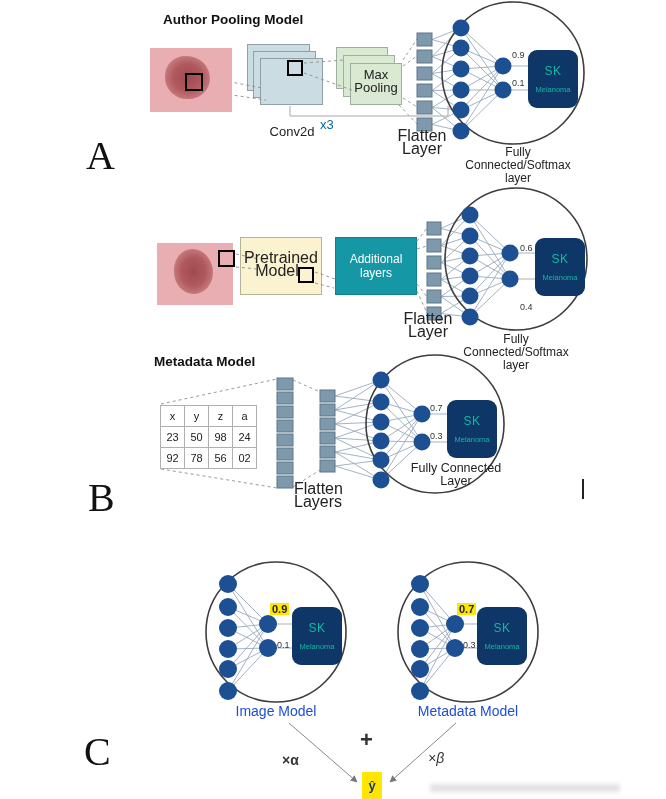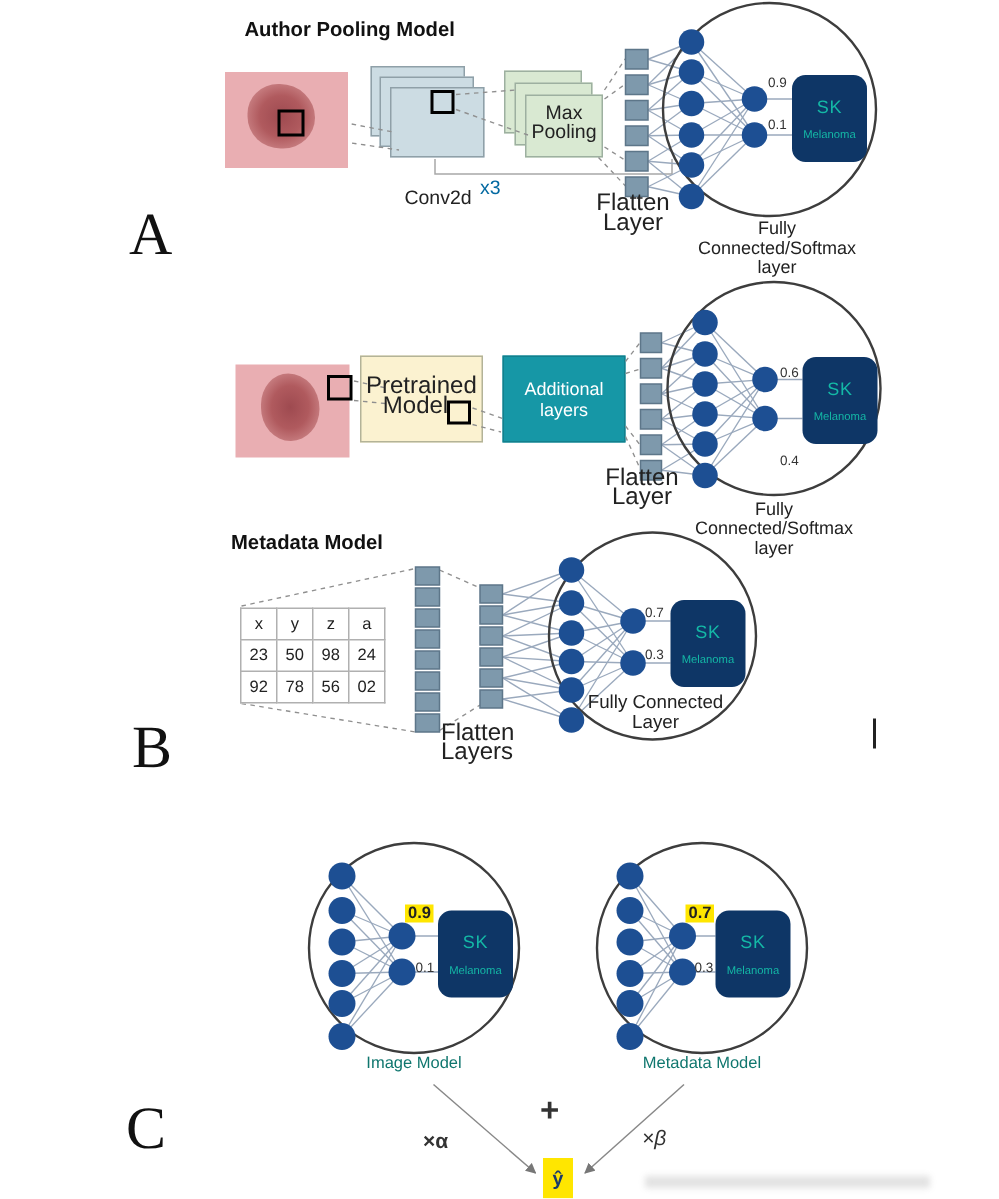--- a/index.html
+++ b/index.html
@@ -40,21 +40,21 @@
         background:radial-gradient(ellipse at 50% 50%, #9e4a50 0%, #b05a5e 45%, #c77d80 75%, rgba(233,174,178,0) 100%);
         border-radius:48% 55% 50% 52%;}
   .mtable{position:absolute;left:160px;top:405px;border-collapse:collapse;background:#fff;z-index:2;}
   .mtable td{width:23px;height:20px;border:1px solid #b0b0b0;text-align:center;font-size:11px;color:#222;padding:0;}
   .yhat{position:absolute;left:362px;top:772px;width:20px;height:27px;background:#ffe600;color:#1a3a6b;
         font-weight:bold;font-size:13px;display:flex;align-items:center;justify-content:center;z-index:2;}
   .plus{position:absolute;left:360px;top:727px;font-size:22px;font-weight:bold;color:#333;}
   .alpha{position:absolute;left:282px;top:752px;font-size:14px;font-weight:bold;color:#333;}
   .beta{position:absolute;left:428px;top:750px;font-size:14px;font-style:italic;color:#333;}
   .c-title{position:absolute;left:272px;top:528px;width:200px;text-align:center;font-size:13px;color:#595959;}
-  .model-cap{font-size:11px;color:#0f766e;text-align:center;}
+  .model-cap{font-size:14px;color:#1d4ed8;text-align:center;}
   .cursor-bar{position:absolute;left:582px;top:479px;width:2px;height:20px;background:#222;}
   .smudge{position:absolute;left:430px;top:784px;width:190px;height:8px;background:#a0a0a0;opacity:.3;filter:blur(2px);}
   .x3{position:absolute;left:320px;top:117px;font-size:13px;color:#0369a1;}
 </style>
 </head>
 <body>
 
 <div class="canvas">
 
   <svg id="net-svg" class="layer" width="666" height="799" viewBox="0 0 666 799">
@@ -403,21 +403,21 @@
   <div class="abs small-label" style="left:294px;top:482px;width:80px;text-align:left;">Flatten Layers</div>
 
   <div class="abs prob" style="left:430px;top:403px;">0.7</div>
   <div class="abs prob" style="left:430px;top:431px;">0.3</div>
 
   <div class="skbox" style="left:447px;top:400px;">
     <div class="sk-main">SK</div>
     <div class="sk-sub">Melanoma</div>
   </div>
 
-  <div class="abs fc-label" style="left:377px;top:462px;width:120px;font-size:12.5px;">
+  <div class="abs fc-label" style="left:396px;top:462px;width:120px;font-size:12.5px;">
     <div>Fully Connected</div>
     <div>Layer</div>
   </div>
 
   <div class="cursor-bar"></div>
 
   <div class="abs panel-letter" style="left:84px;top:728px;">C</div>
 
   <div class="abs prob-hi" style="left:270px;top:603px;">0.9</div>
   <div class="abs prob" style="left:277px;top:640px;">0.1</div>

